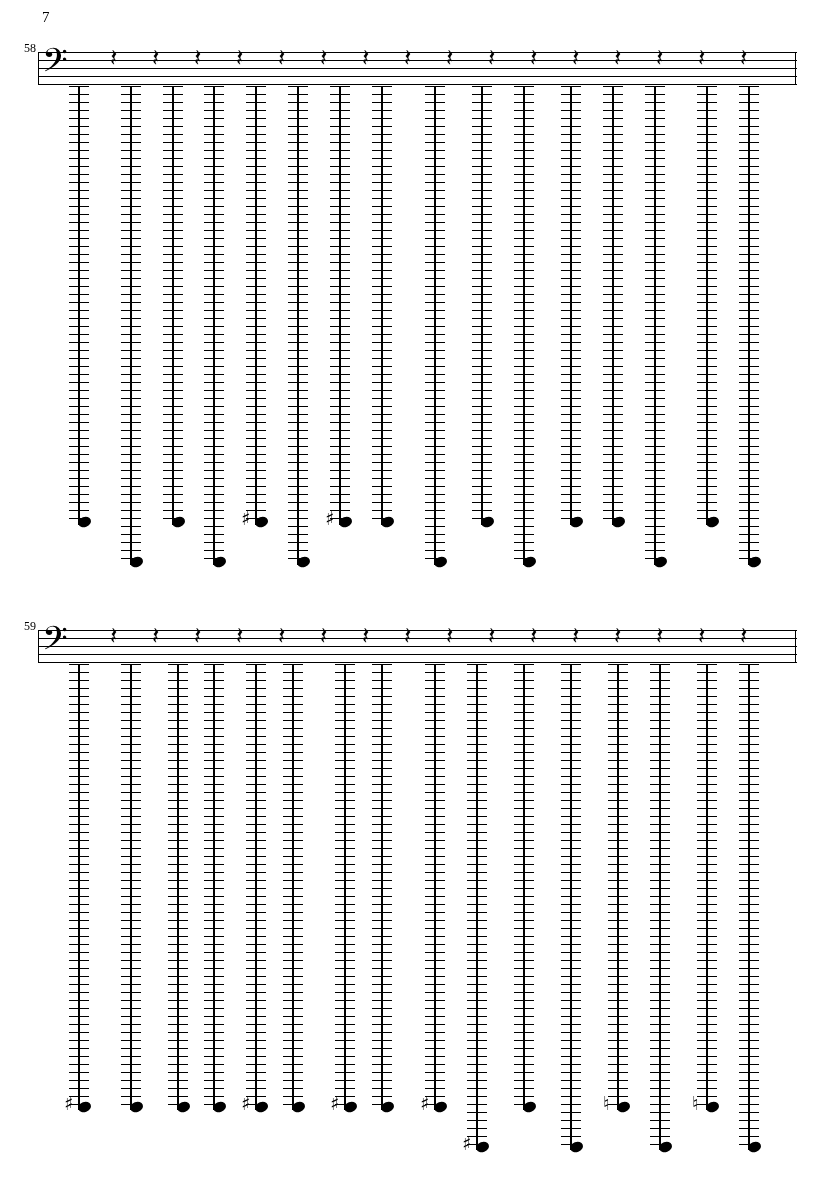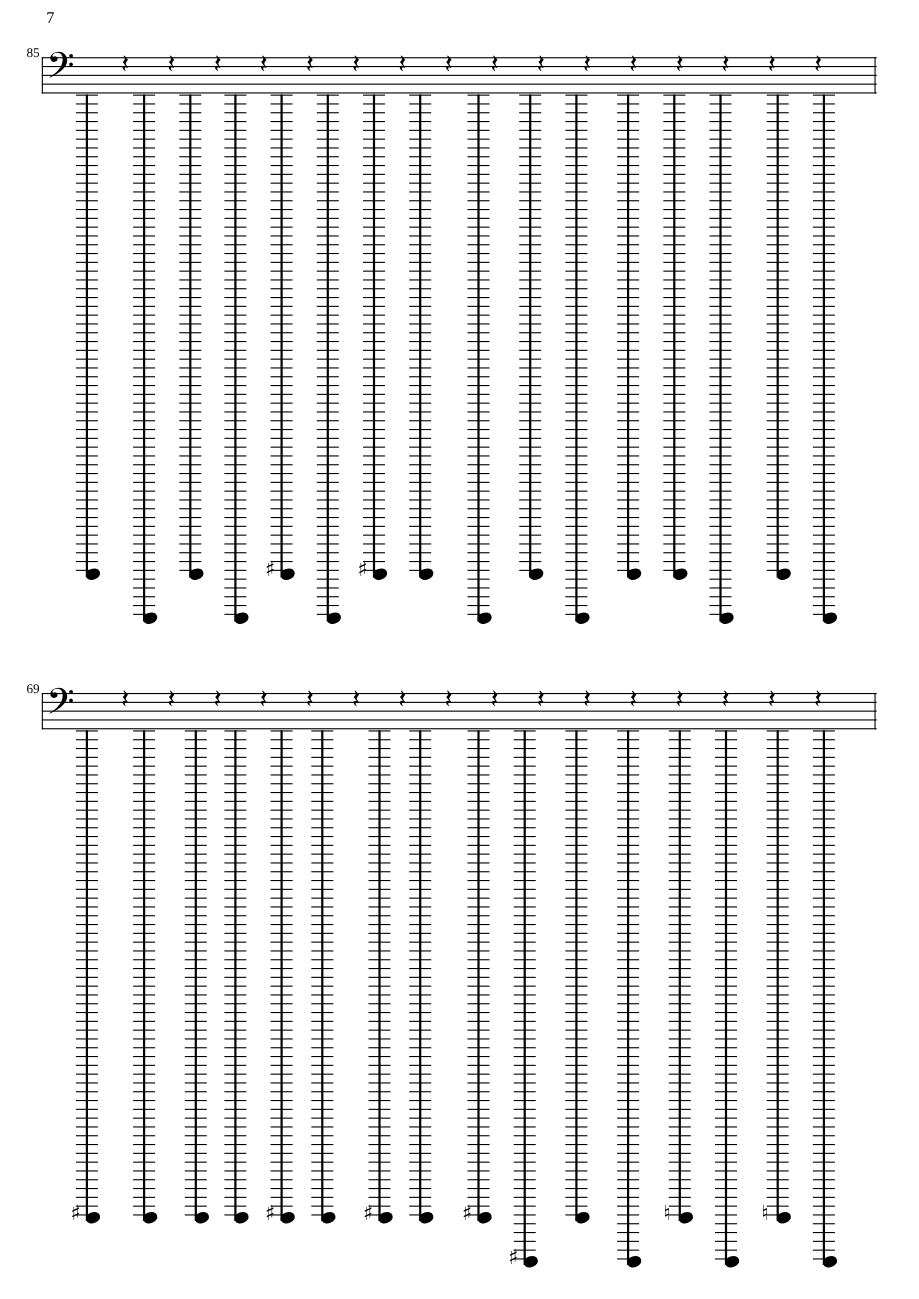--- a/index.html
+++ b/index.html
@@ -116,21 +116,21 @@
   }
 </style>
 </head>
 <body>
 
 <div class="page">
 
   <div class="page-number">7</div>
 
   <div class="system" style="top:42px;height:540px;">
-    <div class="measure-number" style="left:24px;top:0px;">85</div>
+    <div class="measure-number" style="left:24px;top:0px;">58</div>
 
     <div class="staff" style="top:10px;">
       <div class="line l0"></div>
       <div class="line l1"></div>
       <div class="line l2"></div>
       <div class="line l3"></div>
       <div class="line l4"></div>
       <div class="barline" style="left:0px;top:0px;height:33px;"></div>
       <div class="barline" style="left:757px;top:0px;height:33px;"></div>
       <div class="clef" style="left:4px;top:-8px;">𝄢</div>
@@ -1166,21 +1166,21 @@
             <div class="ledger" style="top: 456px;"></div>
             <div class="ledger" style="top: 464px;"></div>
             <div class="ledger" style="top: 472px;"></div>
           </div>
           <div class="notehead" style="left: 0px; top: 471px;"></div>
         </div>
       </div>
   </div>
 
   <div class="system" style="top:620px;height:545px;">
-    <div class="measure-number" style="left:24px;top:0px;">69</div>
+    <div class="measure-number" style="left:24px;top:0px;">59</div>
 
     <div class="staff" style="top:10px;">
       <div class="line l0"></div>
       <div class="line l1"></div>
       <div class="line l2"></div>
       <div class="line l3"></div>
       <div class="line l4"></div>
       <div class="barline" style="left:0px;top:0px;height:33px;"></div>
       <div class="barline" style="left:757px;top:0px;height:33px;"></div>
       <div class="clef" style="left:4px;top:-8px;">𝄢</div>

